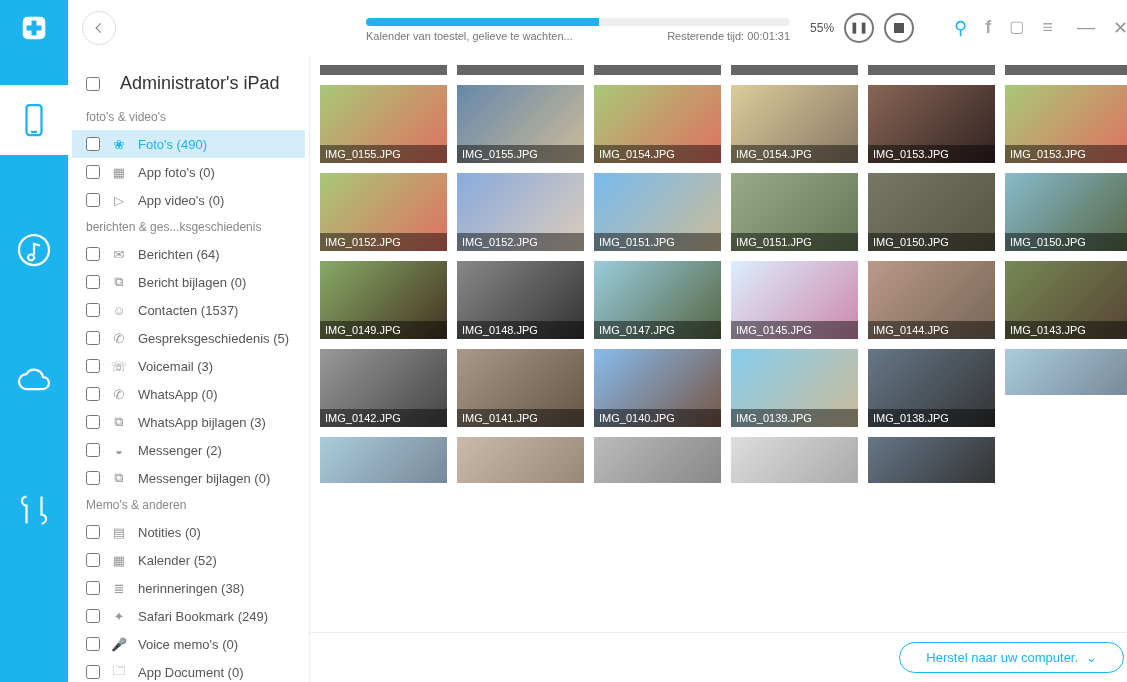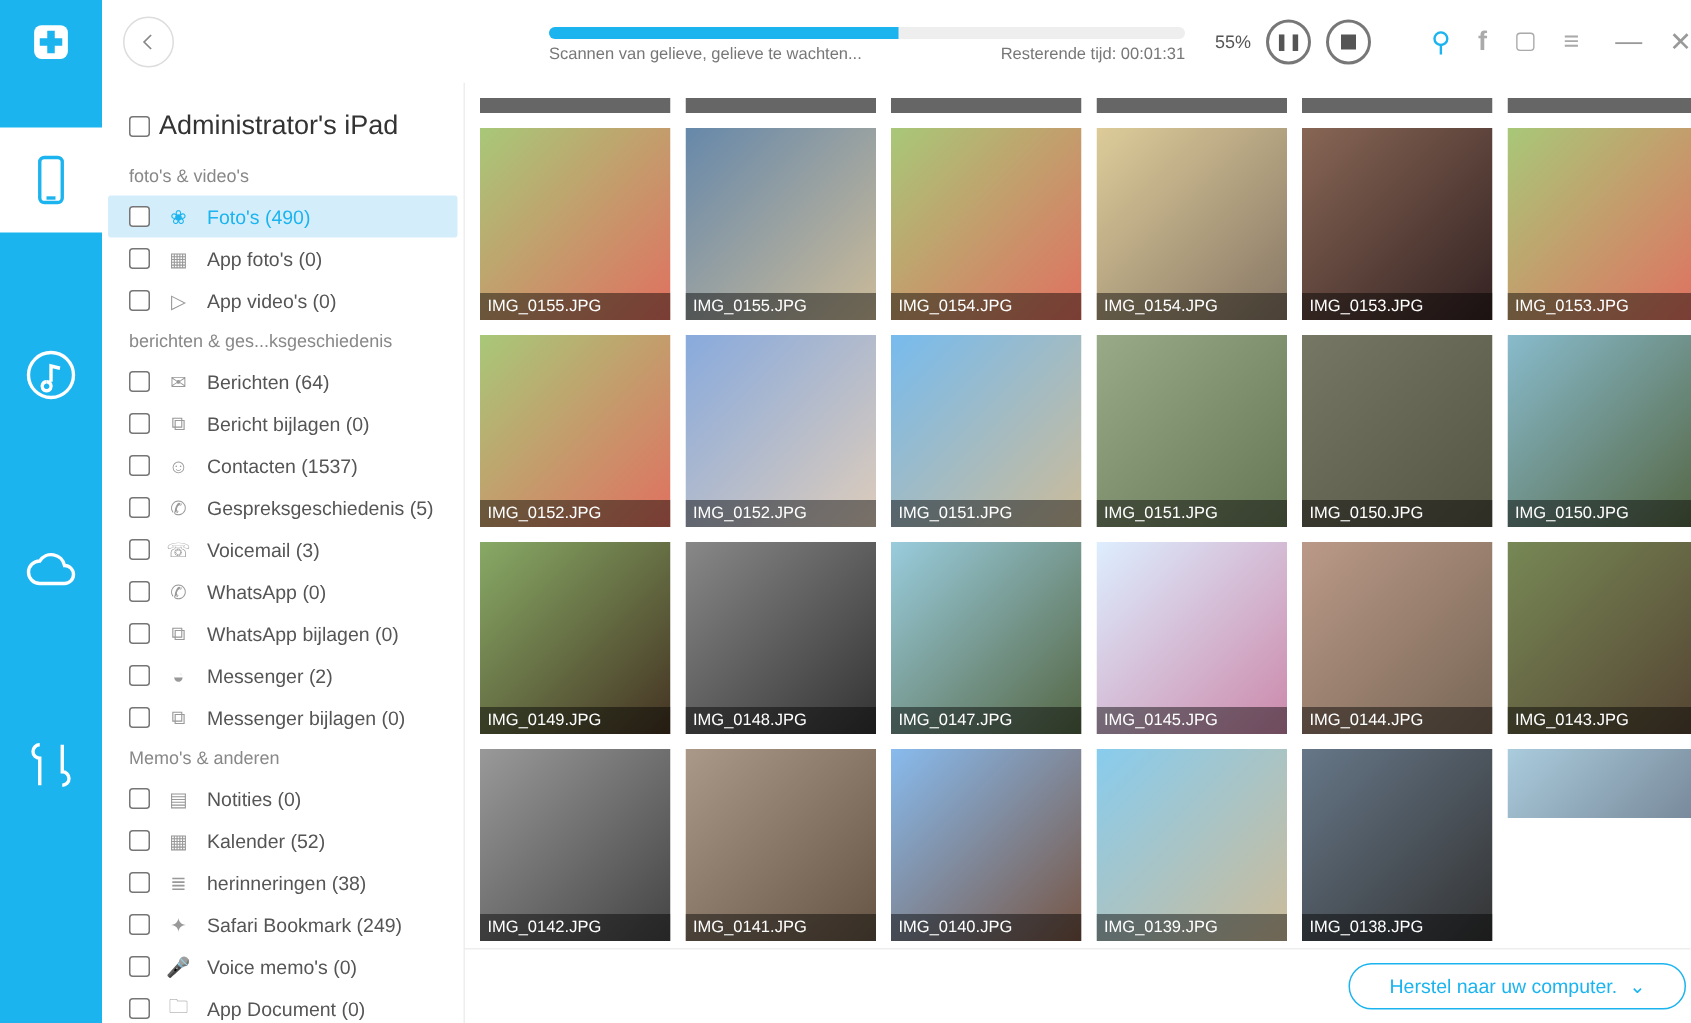--- a/index.html
+++ b/index.html
@@ -19,30 +19,30 @@
 .progress-bar { height:8px; background:#eee; border-radius:4px; overflow:hidden; }
 .progress-fill { height:100%; background:#1bb4ef; }
 .progress-labels { display:flex; justify-content:space-between; font-size:11px; color:#777; margin-top:4px; }
 .pct { font-size:12px; color:#555; }
 .ctrl-btn { width:30px; height:30px; border:2px solid #777; border-radius:50%; display:flex; align-items:center; justify-content:center; font-size:11px; color:#555; }
 .top-icons { display:flex; gap:18px; margin-left:30px; margin-right:14px; color:#aaa; }
 .top-icons span.key { color:#1bb4ef; }
 .win-btns { display:flex; gap:18px; color:#999; font-size:18px; }
 .content { flex:1; display:flex; overflow:hidden; }
 .sidebar { width:242px; border-right:1px solid #eee; overflow-y:auto; padding:18px 0 10px; }
-.device-title { display:flex; align-items:center; gap:6px; padding:0 12px 10px 18px; font-size:18px; color:#333; }
+.device-title { display:flex; align-items:center; gap:20px; padding:0 12px 10px 18px; font-size:18px; color:#333; }
 .group-label { font-size:12px; color:#888; padding:6px 12px 6px 18px; }
 .item { display:flex; align-items:center; gap:10px; padding:5px 12px 5px 18px; font-size:13px; color:#555; cursor:pointer; }
 .item.active { background:#d4edfb; color:#1bb4ef; border-radius:2px; margin:0 4px; padding-left:14px; }
 .item input { accent-color:#1bb4ef; }
 .item .ic { width:18px; height:18px; display:inline-flex; align-items:center; justify-content:center; color:#999; }
 .item.active .ic { color:#1bb4ef; }
 .grid-area { flex:1; display:flex; flex-direction:column; overflow:hidden; }
 .grid { flex:1; overflow-y:auto; padding:10px 10px 0 10px; display:flex; flex-wrap:wrap; gap:10px; align-content:flex-start; }
-.thumb { width:127px; height:128px; background:#888; position:relative; overflow:hidden; }
+.thumb { width:127px; height:78px; background:#888; position:relative; overflow:hidden; }
 .thumb .img { width:100%; height:100%; }
 .thumb .cap { position:absolute; bottom:0; left:0; right:0; background:rgba(0,0,0,0.45); color:#fff; font-size:11px; padding:3px 5px; }
 .row-cut .thumb { height:10px; }
 .footer { height:50px; border-top:1px solid #eee; display:flex; align-items:center; justify-content:flex-end; padding:0 18px; background:#fff; }
 .recover-btn { border:1px solid #1bb4ef; color:#1bb4ef; border-radius:18px; padding:7px 26px; font-size:13px; display:flex; align-items:center; gap:8px; }
 .chk { width:14px; height:14px; }
 </style>
 </head>
 <body>
 
@@ -84,21 +84,21 @@
       <svg width="14" height="14" viewBox="0 0 24 24">
           <path d="M15 4l-8 8 8 8" fill="none" stroke="currentColor" stroke-width="2"></path>
         </svg>
     </div>
     <div style="width:220px"></div>
     <div class="progress-wrap">
       <div class="progress-bar">
           <div class="progress-fill" id="pfill" style="width: 55%;"></div>
         </div>
       <div class="progress-labels">
-        <span>Scannen van gelieve, gelieve te wachten...</span>
+        <span>Kalender van toestel, gelieve te wachten...</span>
         <span>Resterende tijd: 00:01:31</span>
       </div>
     </div>
     <span class="pct">55%</span>
     <div class="ctrl-btn">
         <span>❚❚</span>
       </div>
     <div class="ctrl-btn">
         <span style="display:block;width:10px;height:10px;background:#555"></span>
       </div>
@@ -164,21 +164,21 @@
       <span>Voicemail (3)</span>
           </div>
           <div class="item">
             <input type="checkbox" class="chk" style="">
       <span class="ic">✆</span>
       <span>WhatsApp (0)</span>
           </div>
           <div class="item">
             <input type="checkbox" class="chk" style="">
       <span class="ic">⧉</span>
-      <span>WhatsApp bijlagen (0)</span>
+      <span>WhatsApp bijlagen (3)</span>
           </div>
           <div class="item">
             <input type="checkbox" class="chk" style="">
       <span class="ic">◒</span>
       <span>Messenger (2)</span>
           </div>
           <div class="item">
             <input type="checkbox" class="chk" style="">
       <span class="ic">⧉</span>
       <span>Messenger bijlagen (0)</span>

